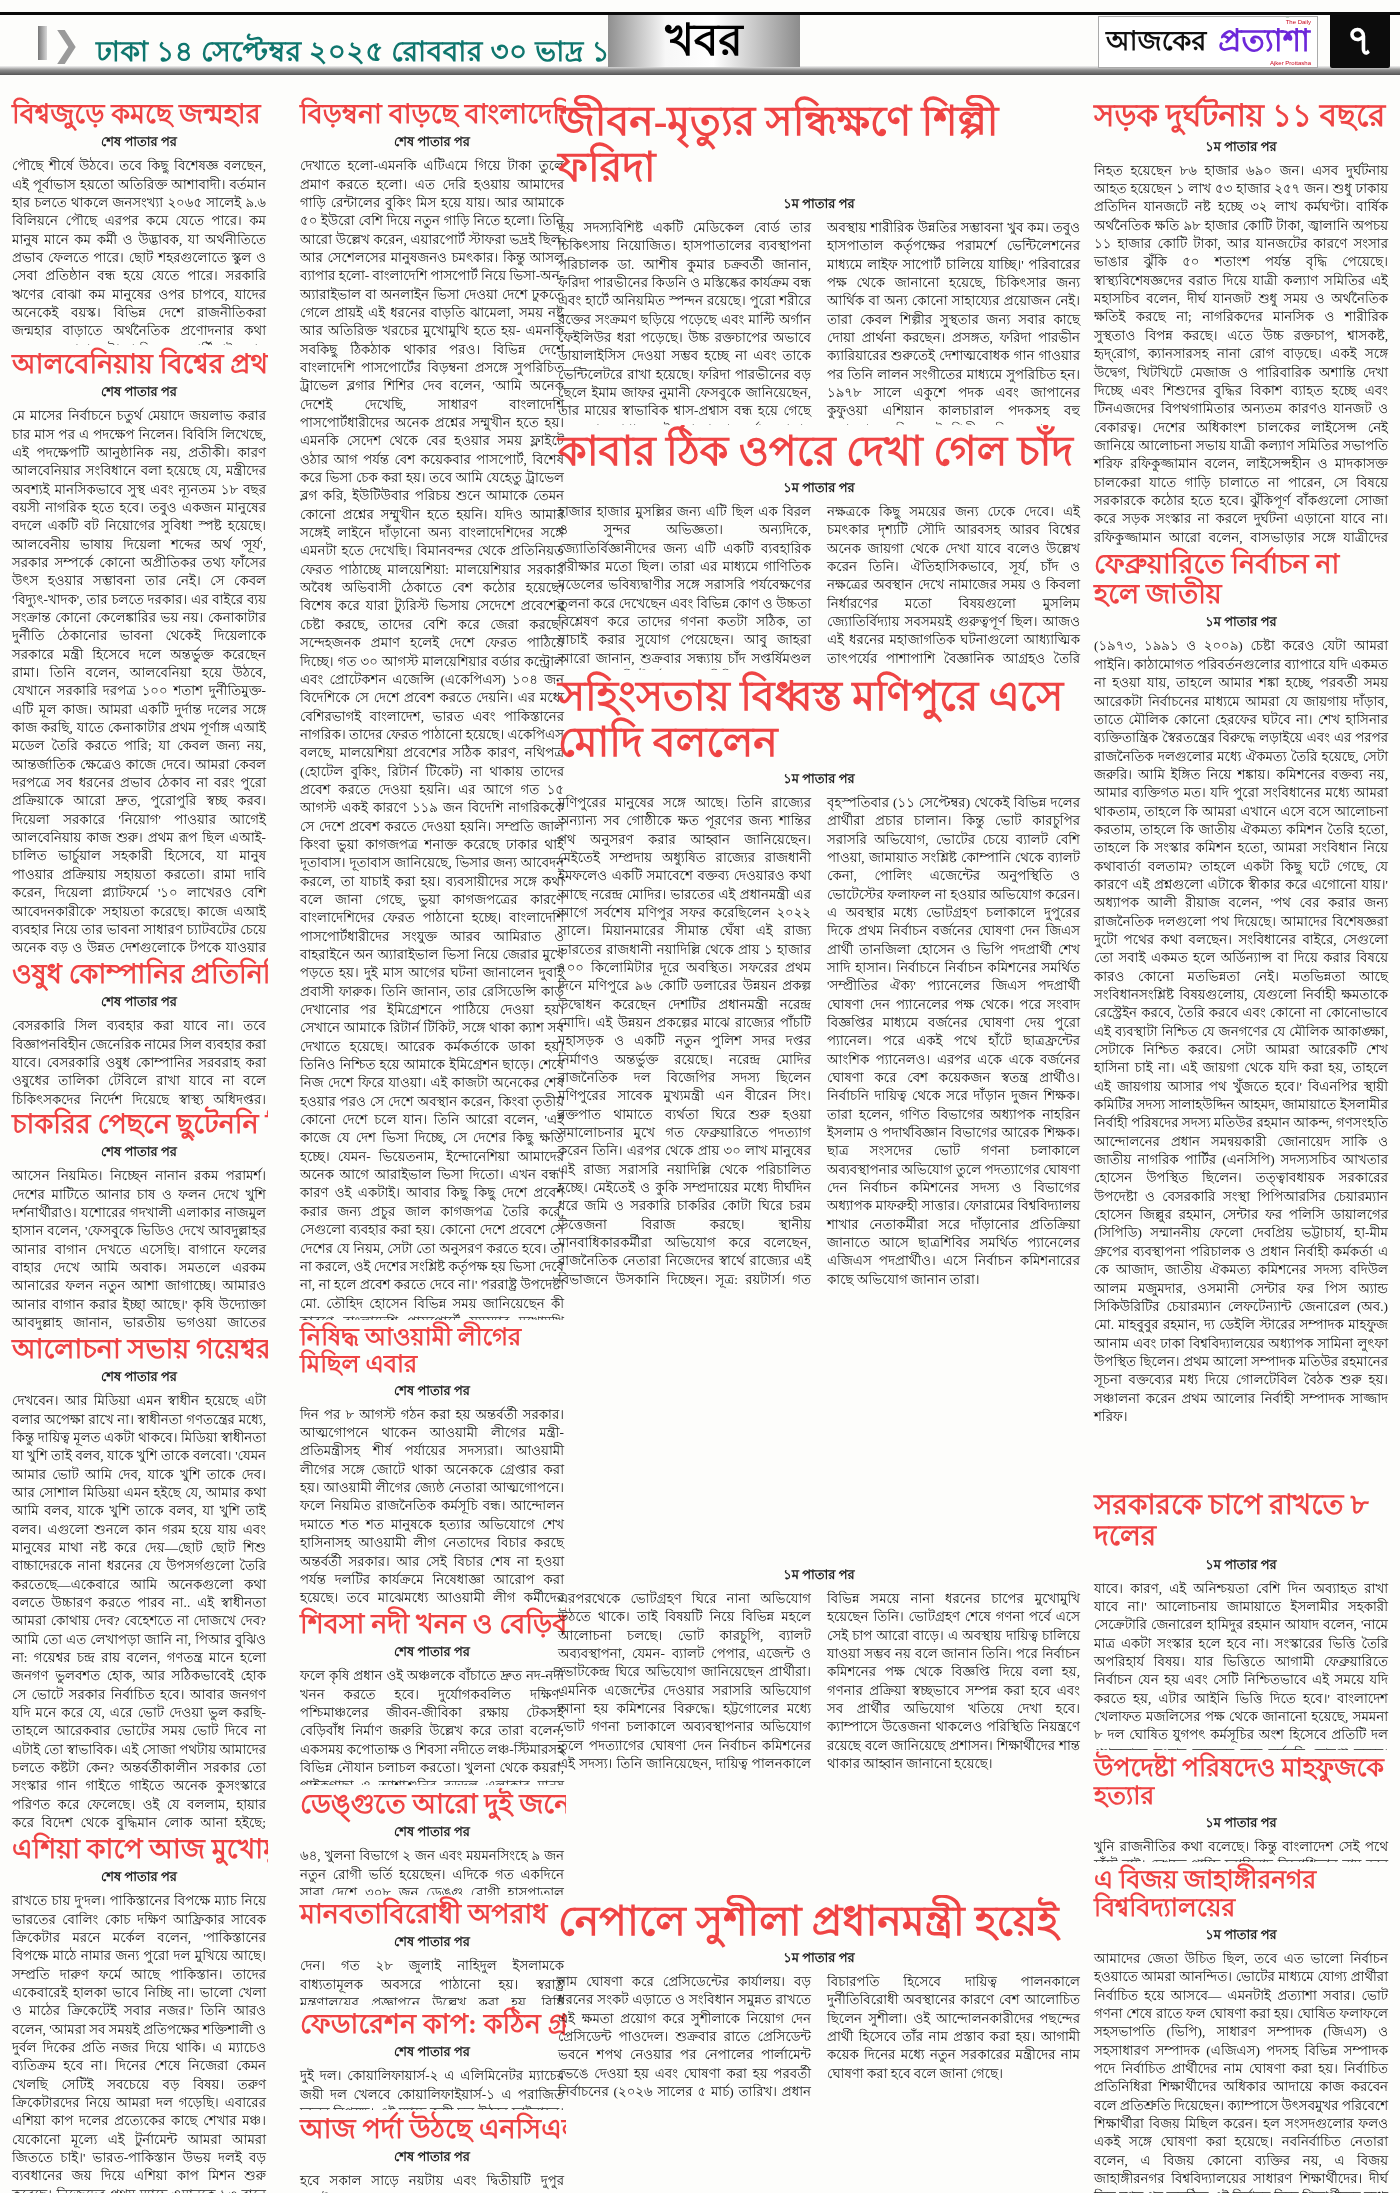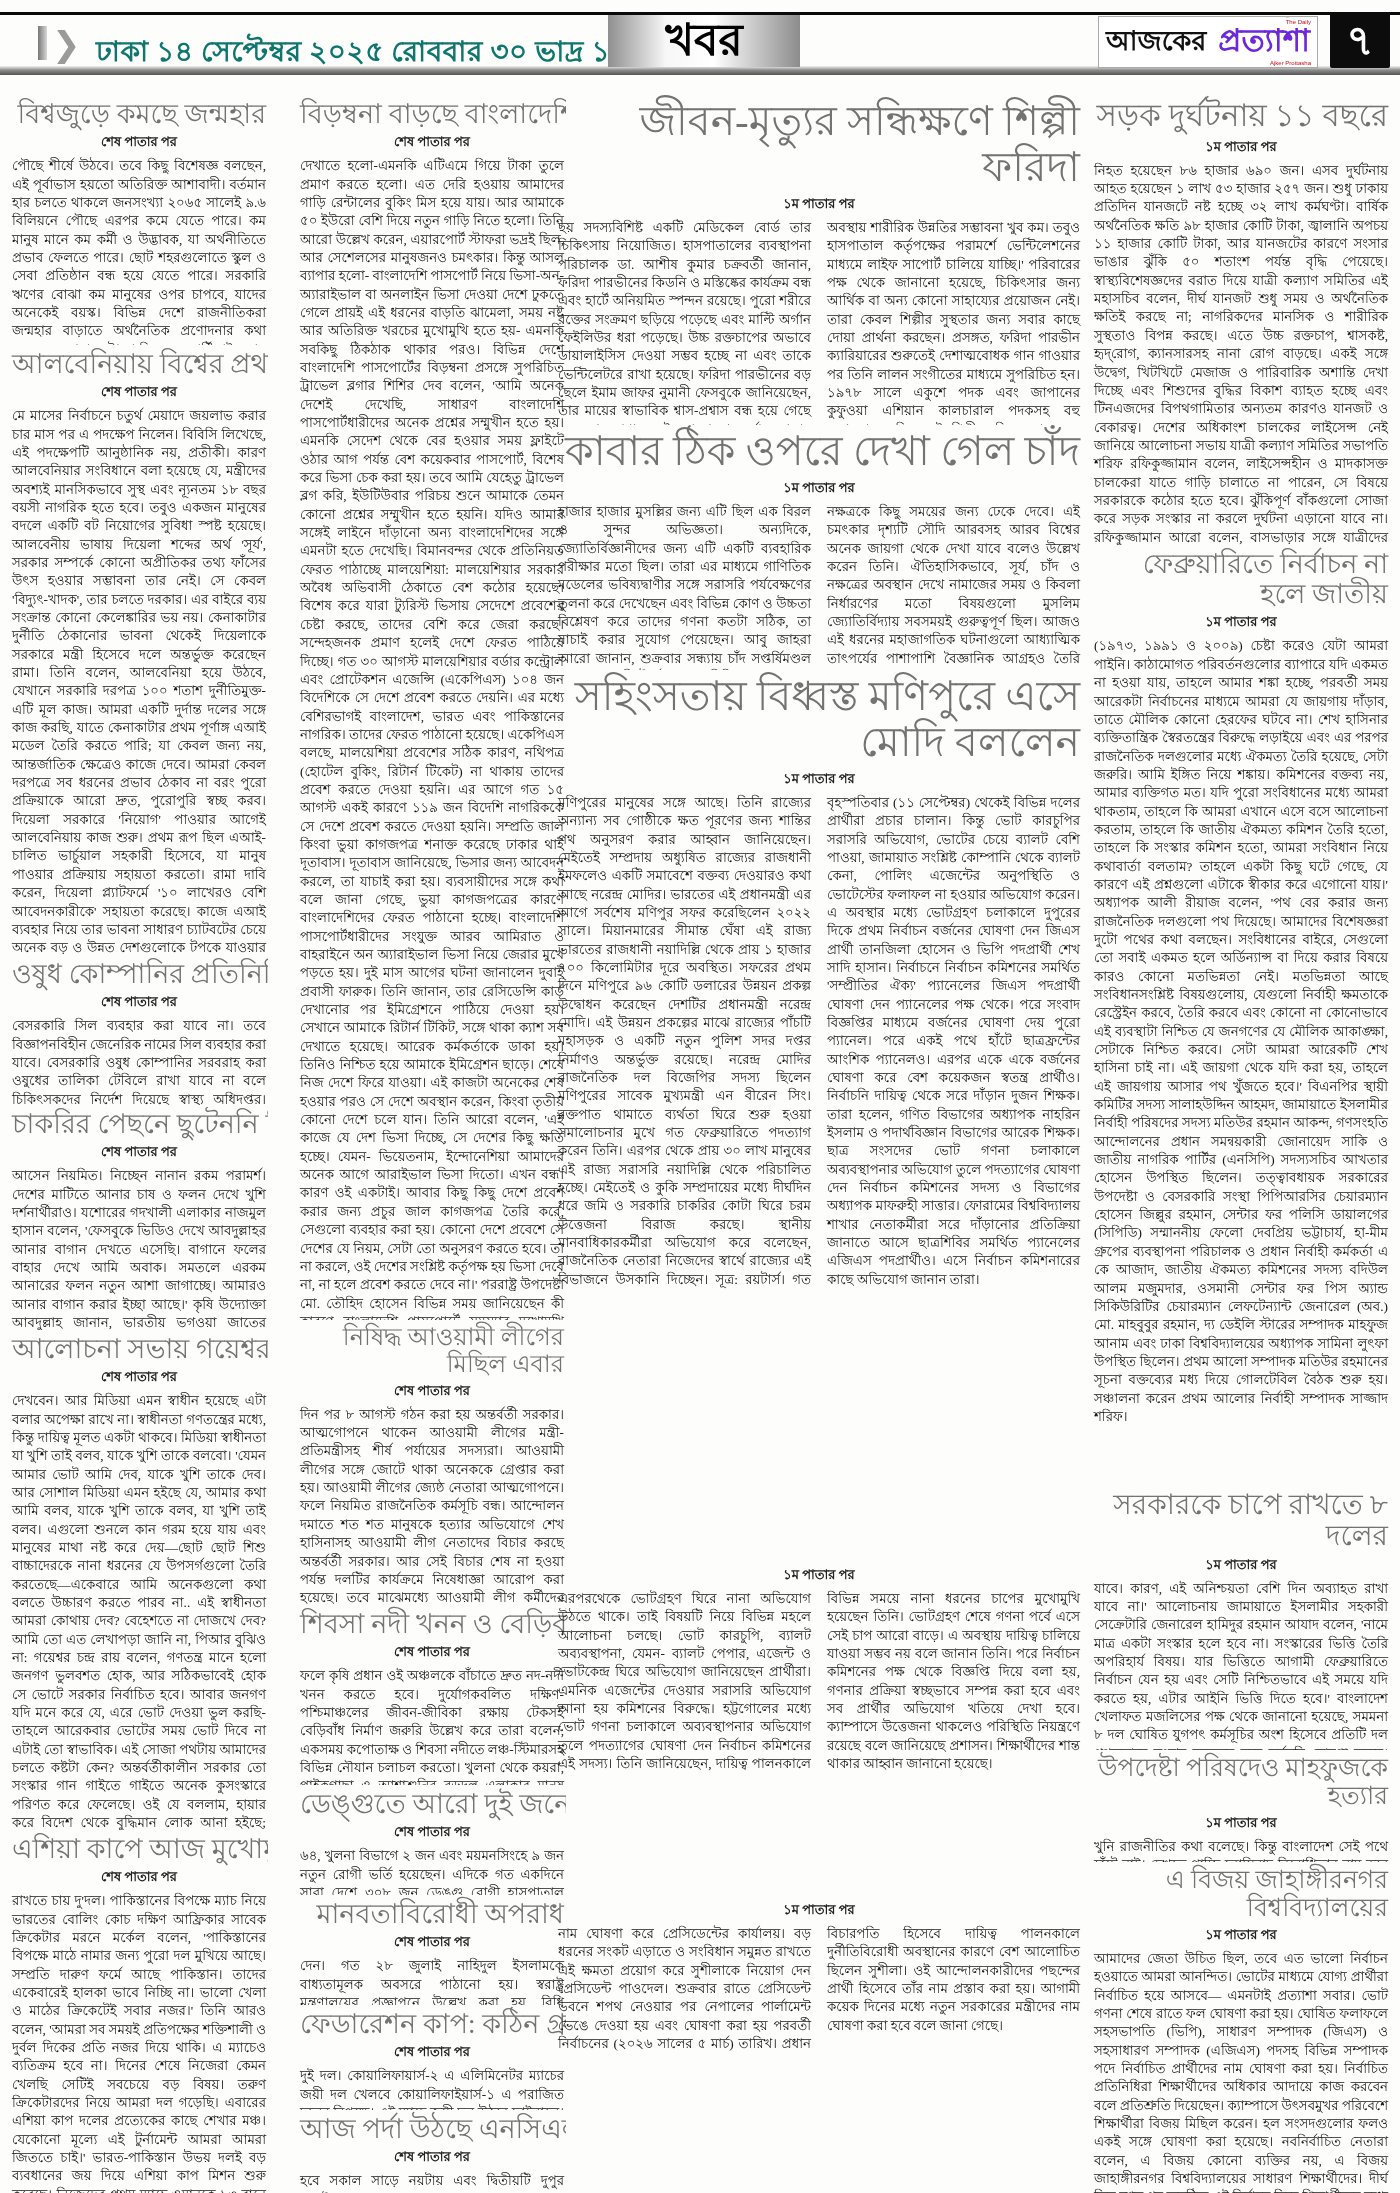--- a/index.html
+++ b/index.html
@@ -30,21 +30,21 @@
   .pageno span{color:#fff;font-size:42px;font-weight:bold;line-height:1;}
 
   
   .col{position:absolute;top:95px;display:flex;flex-direction:column;}
   #col1{left:10px;width:258px;}
   #col2{left:278px;width:268px;margin-left:20px;}
   #col34{left:556px;width:526px;}
   #col5{left:1092px;width:298px;}
 
   .story{overflow:hidden;box-sizing:border-box;padding:2px 2px 0 2px;}
-  .hl{margin:2px 0 0 0;text-align:right;font-weight:normal;color:#737373;line-height:1.12;
+  .hl{margin:2px 0 0 0;text-align:left;font-weight:bold;color:#ef4444;line-height:1.12;
       font-family:"Liberation Serif","DejaVu Serif",serif;letter-spacing:0;}
   .hl.s1{font-size:27px;}
   .hl.s2{font-size:31px;}
   .hl.w{font-size:41px;}
   .cont{text-align:center;font-size:13px;font-weight:bold;margin:3px 0 4px 0;color:#222;}
   .body{font-size:13.3px;line-height:1.38;text-align:justify;color:#161616;word-break:normal;}
   .twocol .body{column-count:2;column-gap:16px;}
   .nowrap{white-space:nowrap;}
 </style>
 </head>
@@ -162,20 +162,21 @@
     <article class="story twocol" style="height:890px">
       <h2 class="hl w">সহিংসতায় বিধ্বস্ত মণিপুরে এসে মোদি বললেন</h2>
       <div class="cont">১ম পাতার পর</div>
       <div class="body">মণিপুরের মানুষের সঙ্গে আছে। তিনি রাজ্যের অন্যান্য সব গোষ্ঠীকে ক্ষত পূরণের জন্য শান্তির পথ অনুসরণ করার আহ্বান জানিয়েছেন। মেইতেই সম্প্রদায় অধ্যুষিত রাজ্যের রাজধানী ইমফলেও একটি সমাবেশে বক্তব্য দেওয়ারও কথা আছে নরেন্দ্র মোদির। ভারতের এই প্রধানমন্ত্রী এর আগে সর্বশেষ মণিপুর সফর করেছিলেন ২০২২ সালে। মিয়ানমারের সীমান্ত ঘেঁষা এই রাজ্য ভারতের রাজধানী নয়াদিল্লি থেকে প্রায় ১ হাজার ৭০০ কিলোমিটার দূরে অবস্থিত। সফরের প্রথম দিনে মণিপুরে ৯৬ কোটি ডলারের উন্নয়ন প্রকল্প উদ্বোধন করেছেন দেশটির প্রধানমন্ত্রী নরেন্দ্র মোদি। এই উন্নয়ন প্রকল্পের মাঝে রাজ্যের পাঁচটি মহাসড়ক ও একটি নতুন পুলিশ সদর দপ্তর নির্মাণও অন্তর্ভুক্ত রয়েছে। নরেন্দ্র মোদির রাজনৈতিক দল বিজেপির সদস্য ছিলেন মণিপুরের সাবেক মুখ্যমন্ত্রী এন বীরেন সিং। রক্তপাত থামাতে ব্যর্থতা ঘিরে শুরু হওয়া সমালোচনার মুখে গত ফেব্রুয়ারিতে পদত্যাগ করেন তিনি। এরপর থেকে প্রায় ৩০ লাখ মানুষের এই রাজ্য সরাসরি নয়াদিল্লি থেকে পরিচালিত হচ্ছে। মেইতেই ও কুকি সম্প্রদায়ের মধ্যে দীর্ঘদিন ধরে জমি ও সরকারি চাকরির কোটা ঘিরে চরম উত্তেজনা বিরাজ করছে। স্থানীয় মানবাধিকারকর্মীরা অভিযোগ করে বলেছেন, রাজনৈতিক নেতারা নিজেদের স্বার্থে রাজ্যের এই বিভাজনে উসকানি দিচ্ছেন। সূত্র: রয়টার্স। গত বৃহস্পতিবার (১১ সেপ্টেম্বর) থেকেই বিভিন্ন দলের প্রার্থীরা প্রচার চালান। কিন্তু ভোট কারচুপির সরাসরি অভিযোগ, ভোটের চেয়ে ব্যালট বেশি পাওয়া, জামায়াত সংশ্লিষ্ট কোম্পানি থেকে ব্যালট কেনা, পোলিং এজেন্টের অনুপস্থিতি ও ভোটেস্টের ফলাফল না হওয়ার অভিযোগ করেন। এ অবস্থার মধ্যে ভোটগ্রহণ চলাকালে দুপুরের দিকে প্রথম নির্বাচন বর্জনের ঘোষণা দেন জিএস প্রার্থী তানজিলা হোসেন ও ভিপি পদপ্রার্থী শেখ সাদি হাসান। নির্বাচনে নির্বাচন কমিশনের সমর্থিত 'সম্প্রীতির ঐক্য' প্যানেলের জিএস পদপ্রার্থী ঘোষণা দেন প্যানেলের পক্ষ থেকে। পরে সংবাদ বিজ্ঞপ্তির মাধ্যমে বর্জনের ঘোষণা দেয় পুরো প্যানেল। পরে একই পথে হাঁটে ছাত্রফ্রন্টের আংশিক প্যানেলও। এরপর একে একে বর্জনের ঘোষণা করে বেশ কয়েকজন স্বতন্ত্র প্রার্থীও। নির্বাচনি দায়িত্ব থেকে সরে দাঁড়ান দুজন শিক্ষক। তারা হলেন, গণিত বিভাগের অধ্যাপক নাহরিন ইসলাম ও পদার্থবিজ্ঞান বিভাগের আরেক শিক্ষক। ছাত্র সংসদের ভোট গণনা চলাকালে অব্যবস্থাপনার অভিযোগ তুলে পদত্যাগের ঘোষণা দেন নির্বাচন কমিশনের সদস্য ও বিভাগের অধ্যাপক মাফরুহী সাত্তার। ফোরামের বিশ্ববিদ্যালয় শাখার নেতাকর্মীরা সরে দাঁড়ানোর প্রতিক্রিয়া জানাতে আসে ছাত্রশিবির সমর্থিত প্যানেলের এজিএস পদপ্রার্থীও। এসে নির্বাচন কমিশনারের কাছে অভিযোগ জানান তারা।</div>
     </article>
     <article class="story twocol" style="height:335px">
       <div class="cont">১ম পাতার পর</div>
       <div class="body">এরপরথেকে ভোটগ্রহণ ঘিরে নানা অভিযোগ উঠতে থাকে। তাই বিষয়টি নিয়ে বিভিন্ন মহলে আলোচনা চলছে। ভোট কারচুপি, ব্যালট অব্যবস্থাপনা, যেমন- ব্যালট পেপার, এজেন্ট ও ভোটকেন্দ্র ঘিরে অভিযোগ জানিয়েছেন প্রার্থীরা। এমনিক এজেন্টের দেওয়ার সরাসরি অভিযোগ আনা হয় কমিশনের বিরুদ্ধে। হট্টগোলের মধ্যে ভোট গণনা চলাকালে অব্যবস্থাপনার অভিযোগ তুলে পদত্যাগের ঘোষণা দেন নির্বাচন কমিশনের এই সদস্য। তিনি জানিয়েছেন, দায়িত্ব পালনকালে বিভিন্ন সময়ে নানা ধরনের চাপের মুখোমুখি হয়েছেন তিনি। ভোটগ্রহণ শেষে গণনা পর্বে এসে সেই চাপ আরো বাড়ে। এ অবস্থায় দায়িত্ব চালিয়ে যাওয়া সম্ভব নয় বলে জানান তিনি। পরে নির্বাচন কমিশনের পক্ষ থেকে বিজ্ঞপ্তি দিয়ে বলা হয়, গণনার প্রক্রিয়া স্বচ্ছভাবে সম্পন্ন করা হবে এবং সব প্রার্থীর অভিযোগ খতিয়ে দেখা হবে। ক্যাম্পাসে উত্তেজনা থাকলেও পরিস্থিতি নিয়ন্ত্রণে রয়েছে বলে জানিয়েছে প্রশাসন। শিক্ষার্থীদের শান্ত থাকার আহ্বান জানানো হয়েছে।</div>
     </article>
     <article class="story twocol" style="height:298px">
+      <h2 class="hl w">নেপালে সুশীলা প্রধানমন্ত্রী হয়েই</h2>
       <div class="cont">১ম পাতার পর</div>
       <div class="body">নাম ঘোষণা করে প্রেসিডেন্টের কার্যালয়। বড় ধরনের সংকট এড়াতে ও সংবিধান সমুন্নত রাখতে এই ক্ষমতা প্রয়োগ করে সুশীলাকে নিয়োগ দেন প্রেসিডেন্ট পাওদেল। শুক্রবার রাতে প্রেসিডেন্ট ভবনে শপথ নেওয়ার পর নেপালের পার্লামেন্ট ভেঙে দেওয়া হয় এবং ঘোষণা করা হয় পরবর্তী নির্বাচনের (২০২৬ সালের ৫ মার্চ) তারিখ। প্রধান বিচারপতি হিসেবে দায়িত্ব পালনকালে দুর্নীতিবিরোধী অবস্থানের কারণে বেশ আলোচিত ছিলেন সুশীলা। ওই আন্দোলনকারীদের পছন্দের প্রার্থী হিসেবে তাঁর নাম প্রস্তাব করা হয়। আগামী কয়েক দিনের মধ্যে নতুন সরকারের মন্ত্রীদের নাম ঘোষণা করা হবে বলে জানা গেছে।</div>
     </article>
   </div>
 
   <div class="col" id="col5">
     <article class="story" style="height:450px">
       <h2 class="hl s2 nowrap">সড়ক দুর্ঘটনায় ১১ বছরে</h2>
       <div class="cont">১ম পাতার পর</div>
       <div class="body">নিহত হয়েছেন ৮৬ হাজার ৬৯০ জন। এসব দুর্ঘটনায় আহত হয়েছেন ১ লাখ ৫৩ হাজার ২৫৭ জন। শুধু ঢাকায় প্রতিদিন যানজটে নষ্ট হচ্ছে ৩২ লাখ কর্মঘণ্টা। বার্ষিক অর্থনৈতিক ক্ষতি ৯৮ হাজার কোটি টাকা, জ্বালানি অপচয় ১১ হাজার কোটি টাকা, আর যানজটের কারণে সংসার ভাঙার ঝুঁকি ৫০ শতাংশ পর্যন্ত বৃদ্ধি পেয়েছে। স্বাস্থ্যবিশেষজ্ঞদের বরাত দিয়ে যাত্রী কল্যাণ সমিতির এই মহাসচিব বলেন, দীর্ঘ যানজট শুধু সময় ও অর্থনৈতিক ক্ষতিই করছে না; নাগরিকদের মানসিক ও শারীরিক সুস্থতাও বিপন্ন করছে। এতে উচ্চ রক্তচাপ, শ্বাসকষ্ট, হৃদ্‌রোগ, ক্যানসারসহ নানা রোগ বাড়ছে। একই সঙ্গে উদ্বেগ, খিটখিটে মেজাজ ও পারিবারিক অশান্তি দেখা দিচ্ছে এবং শিশুদের বুদ্ধির বিকাশ ব্যাহত হচ্ছে এবং টিনএজদের বিপথগামিতার অন্যতম কারণও যানজট ও বেকারত্ব। দেশের অধিকাংশ চালকের লাইসেন্স নেই জানিয়ে আলোচনা সভায় যাত্রী কল্যাণ সমিতির সভাপতি শরিফ রফিকুজ্জামান বলেন, লাইসেন্সহীন ও মাদকাসক্ত চালকেরা যাতে গাড়ি চালাতে না পারেন, সে বিষয়ে সরকারকে কঠোর হতে হবে। ঝুঁকিপূর্ণ বাঁকগুলো সোজা করে সড়ক সংস্কার না করলে দুর্ঘটনা এড়ানো যাবে না। রফিকুজ্জামান আরো বলেন, বাসভাড়ার সঙ্গে যাত্রীদের কাছ থেকে ইনস্যুরেন্সের টাকা নেওয়া হয়। কিন্তু দুর্ঘটনায় ক্ষতিগ্রস্ত যাত্রীরা কোনো দিন এই সুবিধা পান না। ক্ষতিগ্রস্তদের পাওনা আদায়ে যাত্রীসাধারণকে আরো সচেতন হতে হবে। গণ অধিকারের মুখপাত্র ফারুক খান বলেন, তাঁরা চান, যাত্রী কল্যাণে সবাই অংশগ্রহণ করবে, সরকারের বিরুদ্ধে নয়; লক্ষ্য হলো, যাত্রীদের অধিকার পূরণ করা। আলোচনা সভায় অধ্যাপক মেজর (অব.) সম্পাদকমণ্ডলীর সদস্য নাসিক রয়, যাত্রীকল্যাণ সমিতির অর্থ সম্পাদক মাহমুদুল হাসান প্রমুখ।</div>

